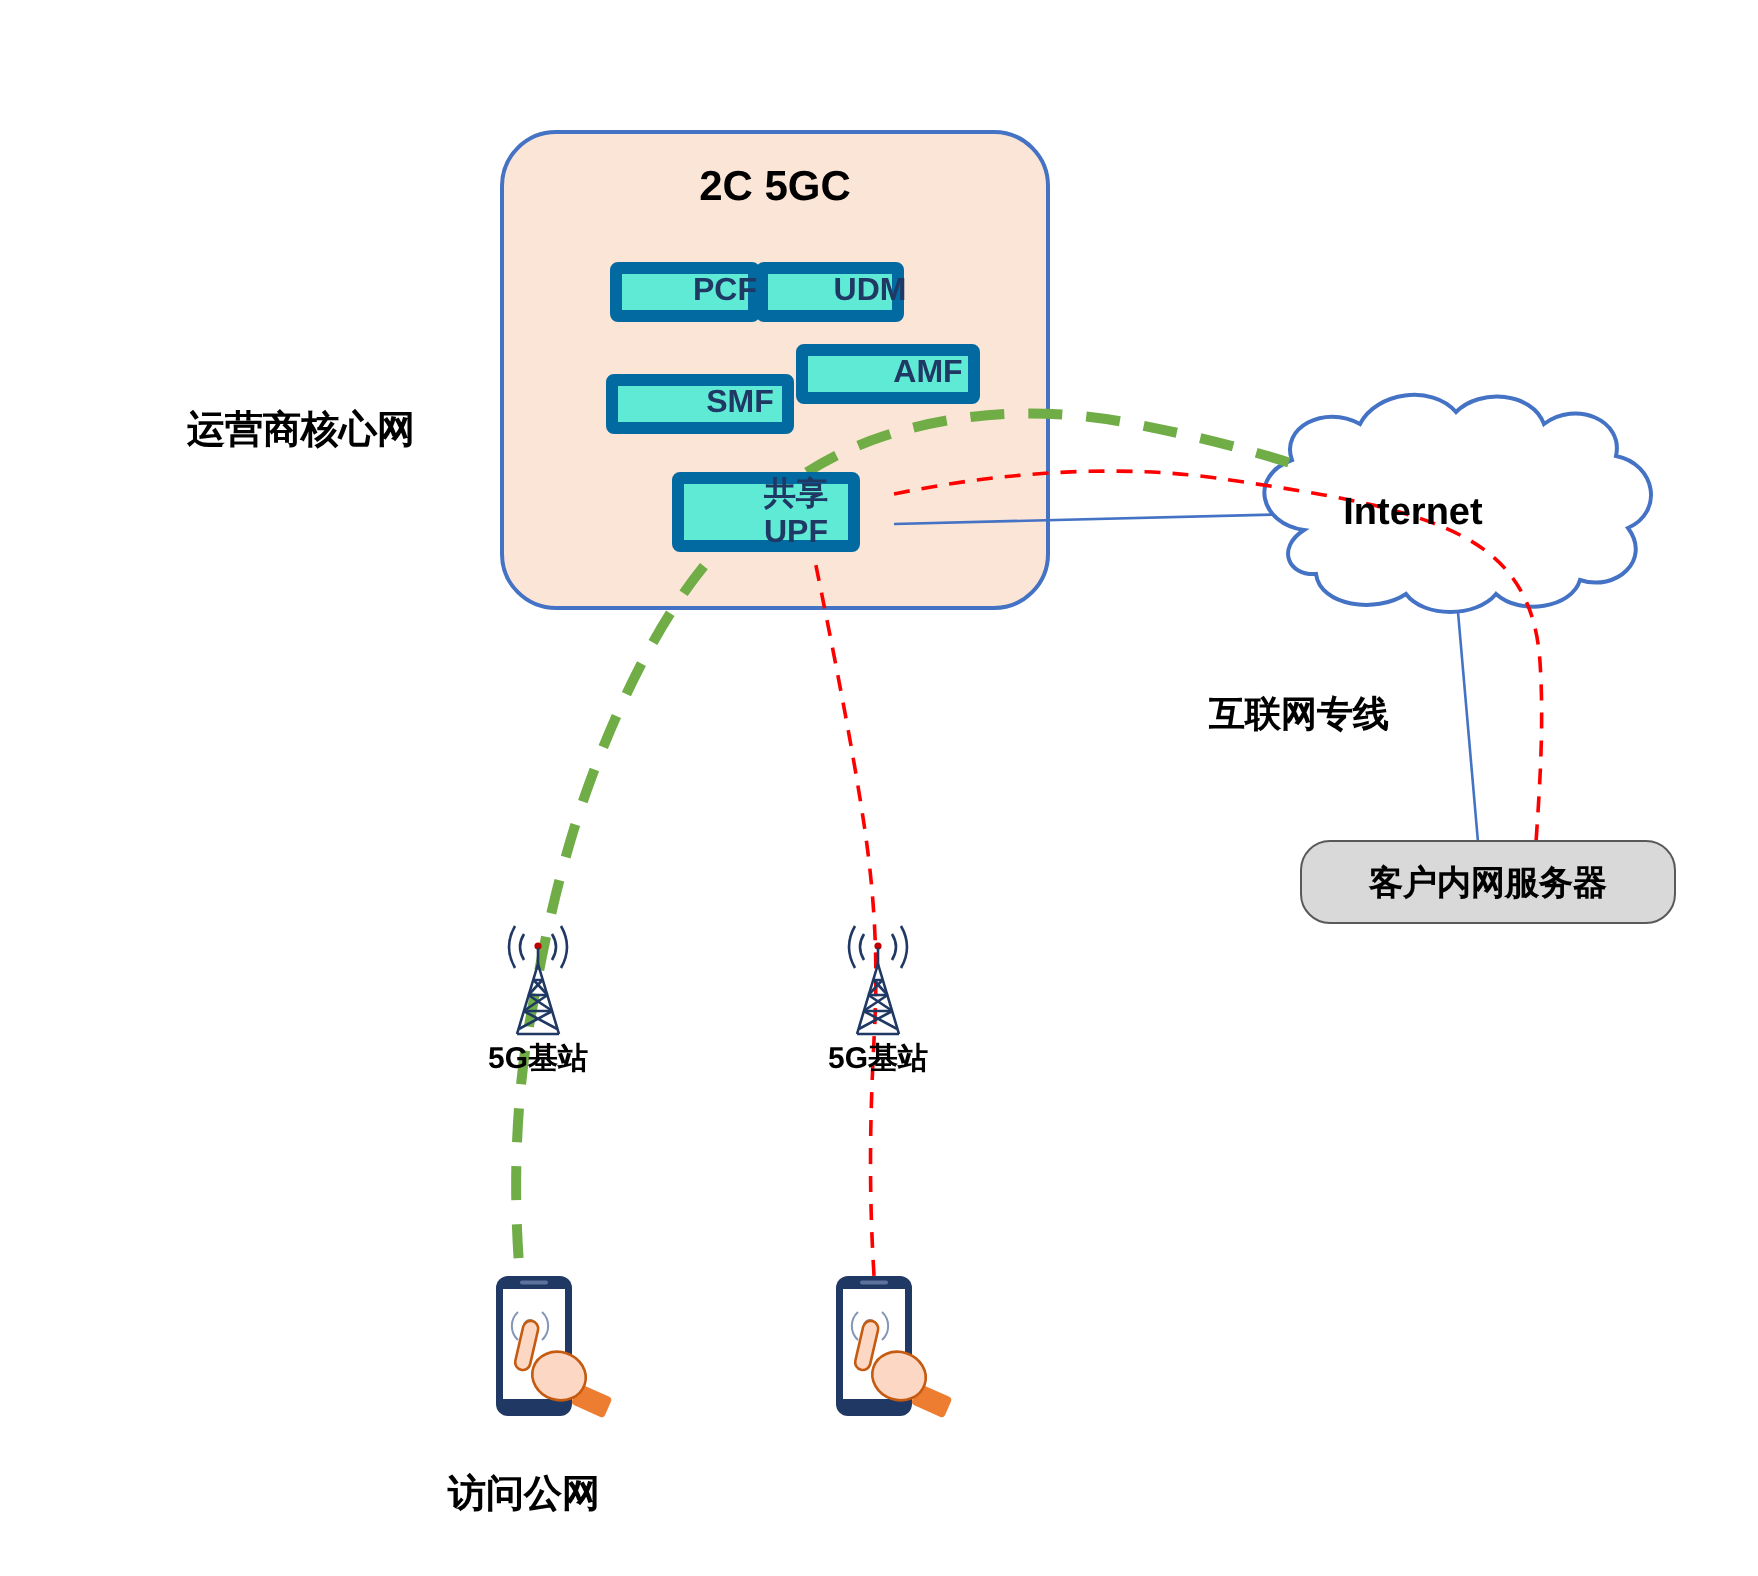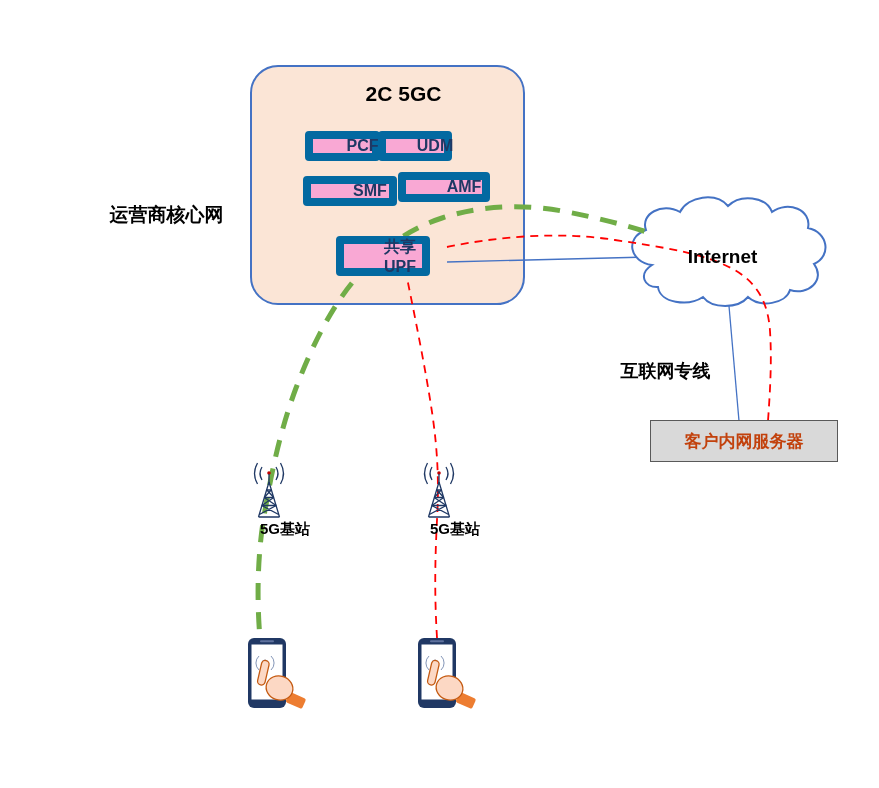--- a/index.html
+++ b/index.html
@@ -1,28 +1,28 @@
 <!DOCTYPE html>
 <html><head>
 <meta charset="utf-8">
 <style>
   html,body{margin:0;padding:0;background:#ffffff;font-family:"Liberation Sans",sans-serif;}
   #canvas{position:relative;width:879px;height:788px;background:#ffffff;overflow:hidden;}
   #canvas > div{position:absolute;}
   .core-box{left:250px;top:65px;width:275px;height:240px;background:#fbe5d6;
             border:2px solid #4472c4;border-radius:28px;box-sizing:border-box;}
   svg.art{position:absolute;left:0;top:0;}
-  .lbl{font-weight:bold;color:#000;text-align:center;white-space:nowrap;margin-left:16px;}
-  .nf{background:#f9a8d4;border:8px solid #0369a1;border-radius:4px;box-sizing:border-box;
+  .lbl{font-weight:bold;color:#000;text-align:center;white-space:nowrap;}
+  .nf{background:#5eead4;border:6px solid #0369a1;border-radius:4px;box-sizing:border-box;
       display:flex;align-items:center;justify-content:center;
       font-weight:bold;color:#1f3864;font-size:16px;padding-left:40px;}
   .server{left:650px;top:420px;width:188px;height:42px;background:#d9d9d9;
-          border:1.5px solid #595959;border-radius:0;box-sizing:border-box;
+          border:1.5px solid #595959;border-radius:15px;box-sizing:border-box;
           display:flex;align-items:center;justify-content:center;
-          font-weight:bold;font-size:17px;color:#c2410c;}
+          font-weight:bold;font-size:17px;color:#000000;}
 </style>
 </head>
 <body>
 
 <div id="canvas">
 
   <div class="core-box"></div>
 
   <svg class="art" width="879" height="788" viewBox="0 0 879 788">
     <defs>
@@ -75,25 +75,26 @@
     <use href="#tower-icon" x="417" y="460"></use>
 
     <use href="#phone-icon" x="246" y="636"></use>
     <use href="#phone-icon" x="416" y="636"></use>
   </svg>
 
   <div class="lbl" style="left:250px;top:82px;width:275px;font-size:21px">2C 5GC</div>
 
   <div class="nf" style="left:305px;top:131px;width:75px;height:30px">PCF</div>
   <div class="nf" style="left:378px;top:131px;width:74px;height:30px">UDM</div>
-  <div class="nf" style="left:303px;top:176px;width:94px;height:30px">SMF</div>
+  <div class="nf" style="left:303px;top:187px;width:94px;height:30px">SMF</div>
   <div class="nf" style="left:398px;top:172px;width:92px;height:30px">AMF</div>
   <div class="nf" style="left:336px;top:236px;width:94px;height:40px;font-size:16px">共享 UPF</div>
 
   <div class="server">客户内网服务器</div>
 
   <div class="lbl" style="left:58px;top:202px;width:185px;font-size:19px">运营商核心网</div>
   <div class="lbl" style="left:634px;top:246px;width:145px;font-size:19px">Internet</div>
-  <div class="lbl" style="left:577px;top:359px;width:145px;font-size:18px">互联网专线</div>
+  <div class="lbl" style="left:577px;top:345px;width:145px;font-size:18px">互联网专线</div>
   <div class="lbl" style="left:219px;top:520px;width:100px;font-size:15px">5G基站</div>
   <div class="lbl" style="left:389px;top:520px;width:100px;font-size:15px">5G基站</div>
+  <div class="lbl" style="left:192px;top:734px;width:140px;font-size:19px">访问公网</div>
 
 </div>
 
 </body></html>

